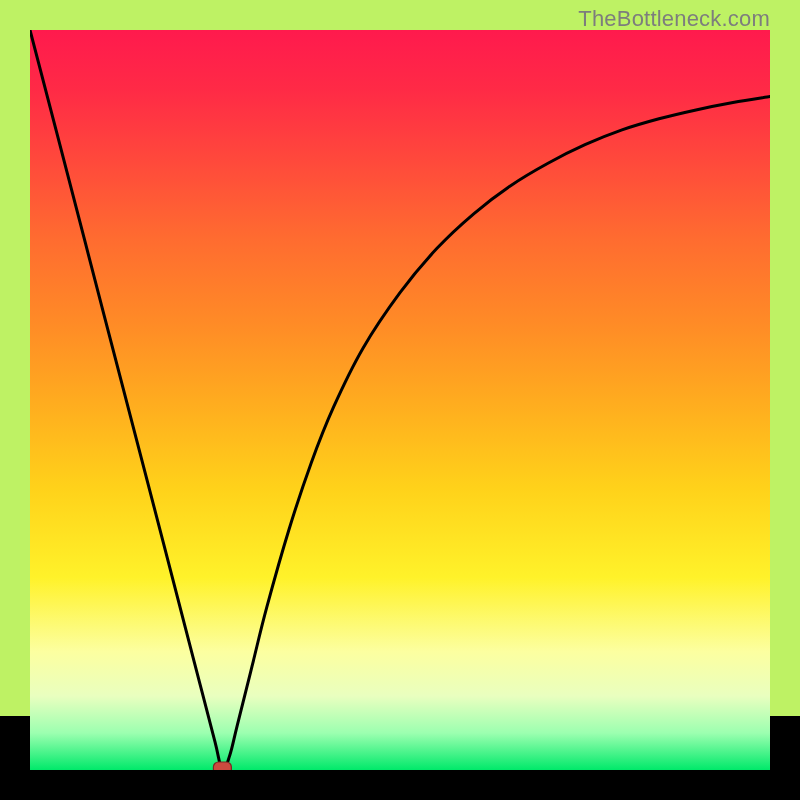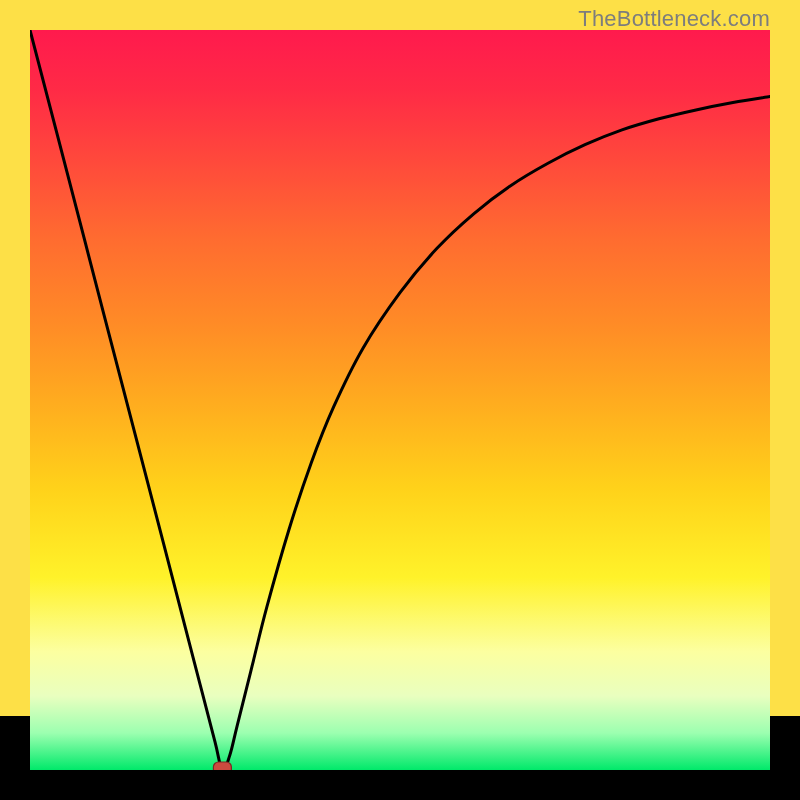--- a/index.html
+++ b/index.html
@@ -8,21 +8,21 @@
     width: 800px;
     height: 800px;
     background: #000;
     overflow: hidden;
     font-family: Arial, Helvetica, sans-serif;
   }
   .frame {
     position: relative;
     width: 800px;
     height: 716px;
-    background: #fde047;
+    background: #bef264;
   }
   .plot-area {
     position: absolute;
     left: 30px;
     top: 30px;
     width: 740px;
     height: 740px;
     
     background: linear-gradient(
       to bottom,

